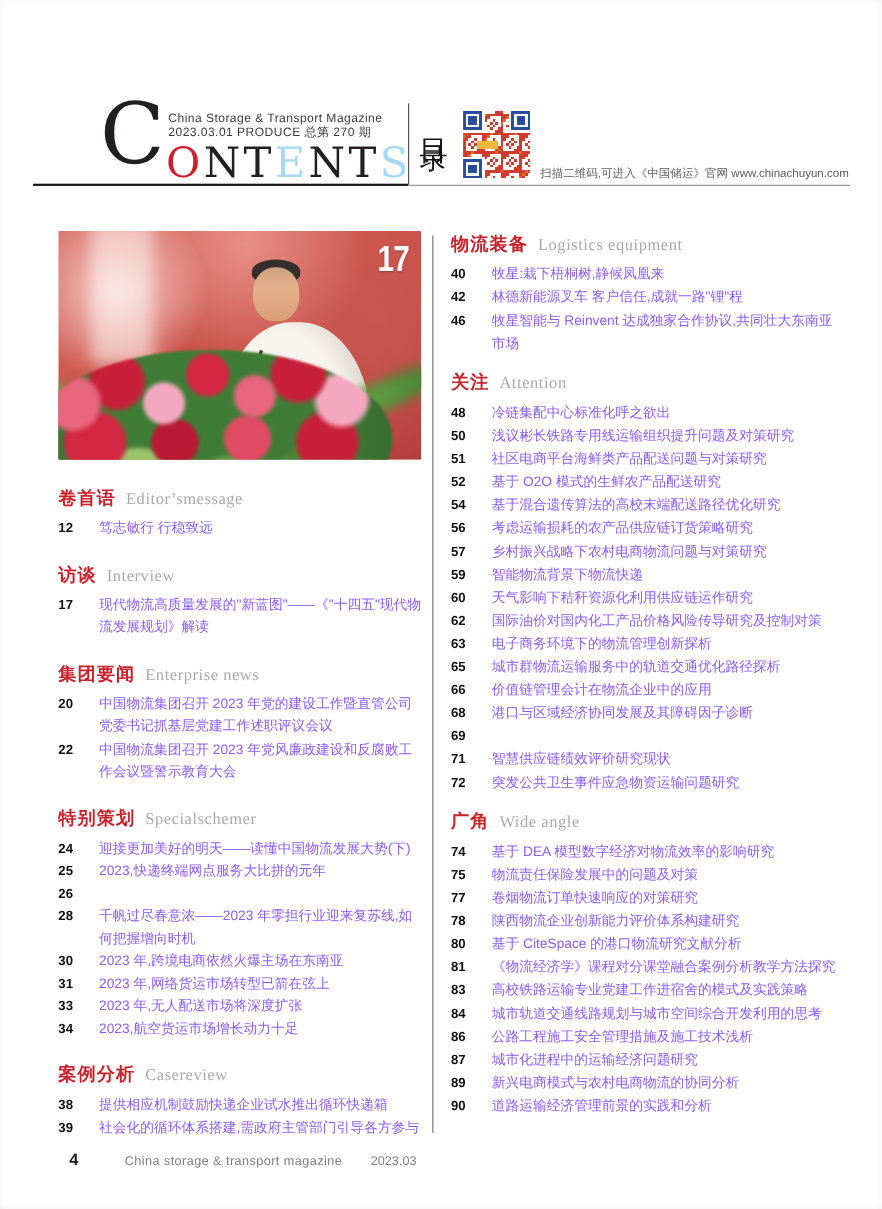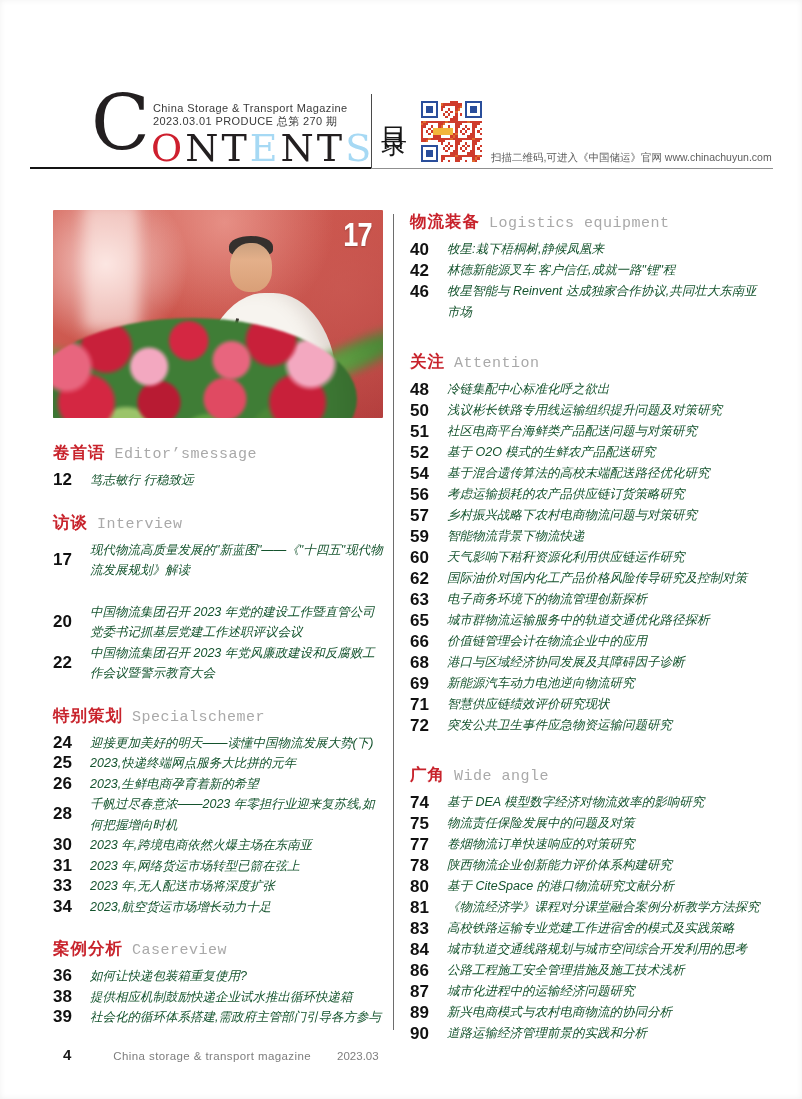--- a/index.html
+++ b/index.html
@@ -71,31 +71,31 @@
       radial-gradient(circle at 78% 76%, #4a8636 0 12%, transparent 14%),
       radial-gradient(circle at 50% 55%, #3f7d36 0 60%, #35672c 100%);
     filter:blur(1.2px); }
   .badge17 { position:absolute; right:11px; top:6px; color:#fff; font-weight:700;
       font-size:33px; letter-spacing:-1px; transform:scaleX(.82); transform-origin:right top;
       text-shadow:0 1px 2px rgba(0,0,0,.25); }
 
   
   .sec { margin-top:21px; }
   .col-left .sec:first-of-type { margin-top:24px; }
-  .col-right .sec { margin-top:28px; }
+  .col-right .sec { margin-top:14px; }
   .col-right .sec:first-of-type { margin-top:6px; }
   .sec-head { display:flex; align-items:baseline; margin-bottom:6px; }
   .sec-cn { font-size:16.5px; font-weight:700; color:#c8232c; letter-spacing:1px;text-align:center; }
-  .sec-en { font-family:Liberation Mono, monospace; font-size:15px; color:#a9a9a9;
+  .sec-en { font-family:Liberation Serif, serif; font-size:15px; color:#a9a9a9;
             margin-left:9px; letter-spacing:.5px; }
   .toc-item { display:flex; }
-  .col-left  .toc-item { line-height:20.5px;align-items:center; }
+  .col-left  .toc-item { line-height:20.5px; }
   .col-right .toc-item { line-height:21px; }
-  .item-page { flex:0 0 37px; font-size:17px; font-weight:700; color:#111; }
-  .item-title { flex:1; font-size:12.5px; color:#14532d;font-style:italic; }
+  .item-page { flex:0 0 37px; font-size:12px; font-weight:700; color:#111; }
+  .item-title { flex:1; font-size:12.5px; color:#8b5cf6; }
 
   
   .footer { position:absolute; left:63px; top:1046px; width:700px; display:flex; align-items:baseline; }
   .footer-page { font-size:15px; font-weight:700; color:#1a1a1a; }
   .footer-name { margin-left:42px; font-size:11.5px; color:#7d7d7d; letter-spacing:.4px; }
   .footer-issue { margin-left:26px; font-size:11.5px; color:#7d7d7d; }
 </style>
 </head>
 <body>
 
@@ -391,20 +391,24 @@
     </div>
     <div>
   <div class="toc-item">
     <span class="item-page">17</span>
     <span class="item-title">现代物流高质量发展的"新蓝图"——《"十四五"现代物流发展规划》解读</span>
   </div>
 </div>
   </div>
 
   <div class="sec">
+    <div class="sec-head">
+      <span class="sec-cn">集团要闻</span>
+      <span class="sec-en">Enterprise news</span>
+    </div>
     <div>
   <div class="toc-item">
     <span class="item-page">20</span>
     <span class="item-title">中国物流集团召开 2023 年党的建设工作暨直管公司党委书记抓基层党建工作述职评议会议</span>
   </div>
 
   <div class="toc-item">
     <span class="item-page">22</span>
     <span class="item-title">中国物流集团召开 2023 年党风廉政建设和反腐败工作会议暨警示教育大会</span>
   </div>
@@ -422,21 +426,20 @@
     <span class="item-title">迎接更加美好的明天——读懂中国物流发展大势(下)</span>
   </div>
 
   <div class="toc-item">
     <span class="item-page">25</span>
     <span class="item-title">2023,快递终端网点服务大比拼的元年</span>
   </div>
 
   <div class="toc-item">
     <span class="item-page">26</span>
-    <span class="item-title">2023,生鲜电商孕育着新的希望</span>
   </div>
 
   <div class="toc-item">
     <span class="item-page">28</span>
     <span class="item-title">千帆过尽春意浓——2023 年零担行业迎来复苏线,如何把握增向时机</span>
   </div>
 
   <div class="toc-item">
     <span class="item-page">30</span>
     <span class="item-title">2023 年,跨境电商依然火爆主场在东南亚</span>
@@ -458,24 +461,20 @@
   </div>
 </div>
   </div>
 
   <div class="sec">
     <div class="sec-head">
       <span class="sec-cn">案例分析</span>
       <span class="sec-en">Casereview</span>
     </div>
     <div>
-  <div class="toc-item">
-    <span class="item-page">36</span>
-    <span class="item-title">如何让快递包装箱重复使用?</span>
-  </div>
 
   <div class="toc-item">
     <span class="item-page">38</span>
     <span class="item-title">提供相应机制鼓励快递企业试水推出循环快递箱</span>
   </div>
 
   <div class="toc-item">
     <span class="item-page">39</span>
     <span class="item-title">社会化的循环体系搭建,需政府主管部门引导各方参与</span>
   </div>
@@ -581,21 +580,20 @@
     <span class="item-title">价值链管理会计在物流企业中的应用</span>
   </div>
 
   <div class="toc-item">
     <span class="item-page">68</span>
     <span class="item-title">港口与区域经济协同发展及其障碍因子诊断</span>
   </div>
 
   <div class="toc-item">
     <span class="item-page">69</span>
-    <span class="item-title">新能源汽车动力电池逆向物流研究</span>
   </div>
 
   <div class="toc-item">
     <span class="item-page">71</span>
     <span class="item-title">智慧供应链绩效评价研究现状</span>
   </div>
 
   <div class="toc-item">
     <span class="item-page">72</span>
     <span class="item-title">突发公共卫生事件应急物资运输问题研究</span>

